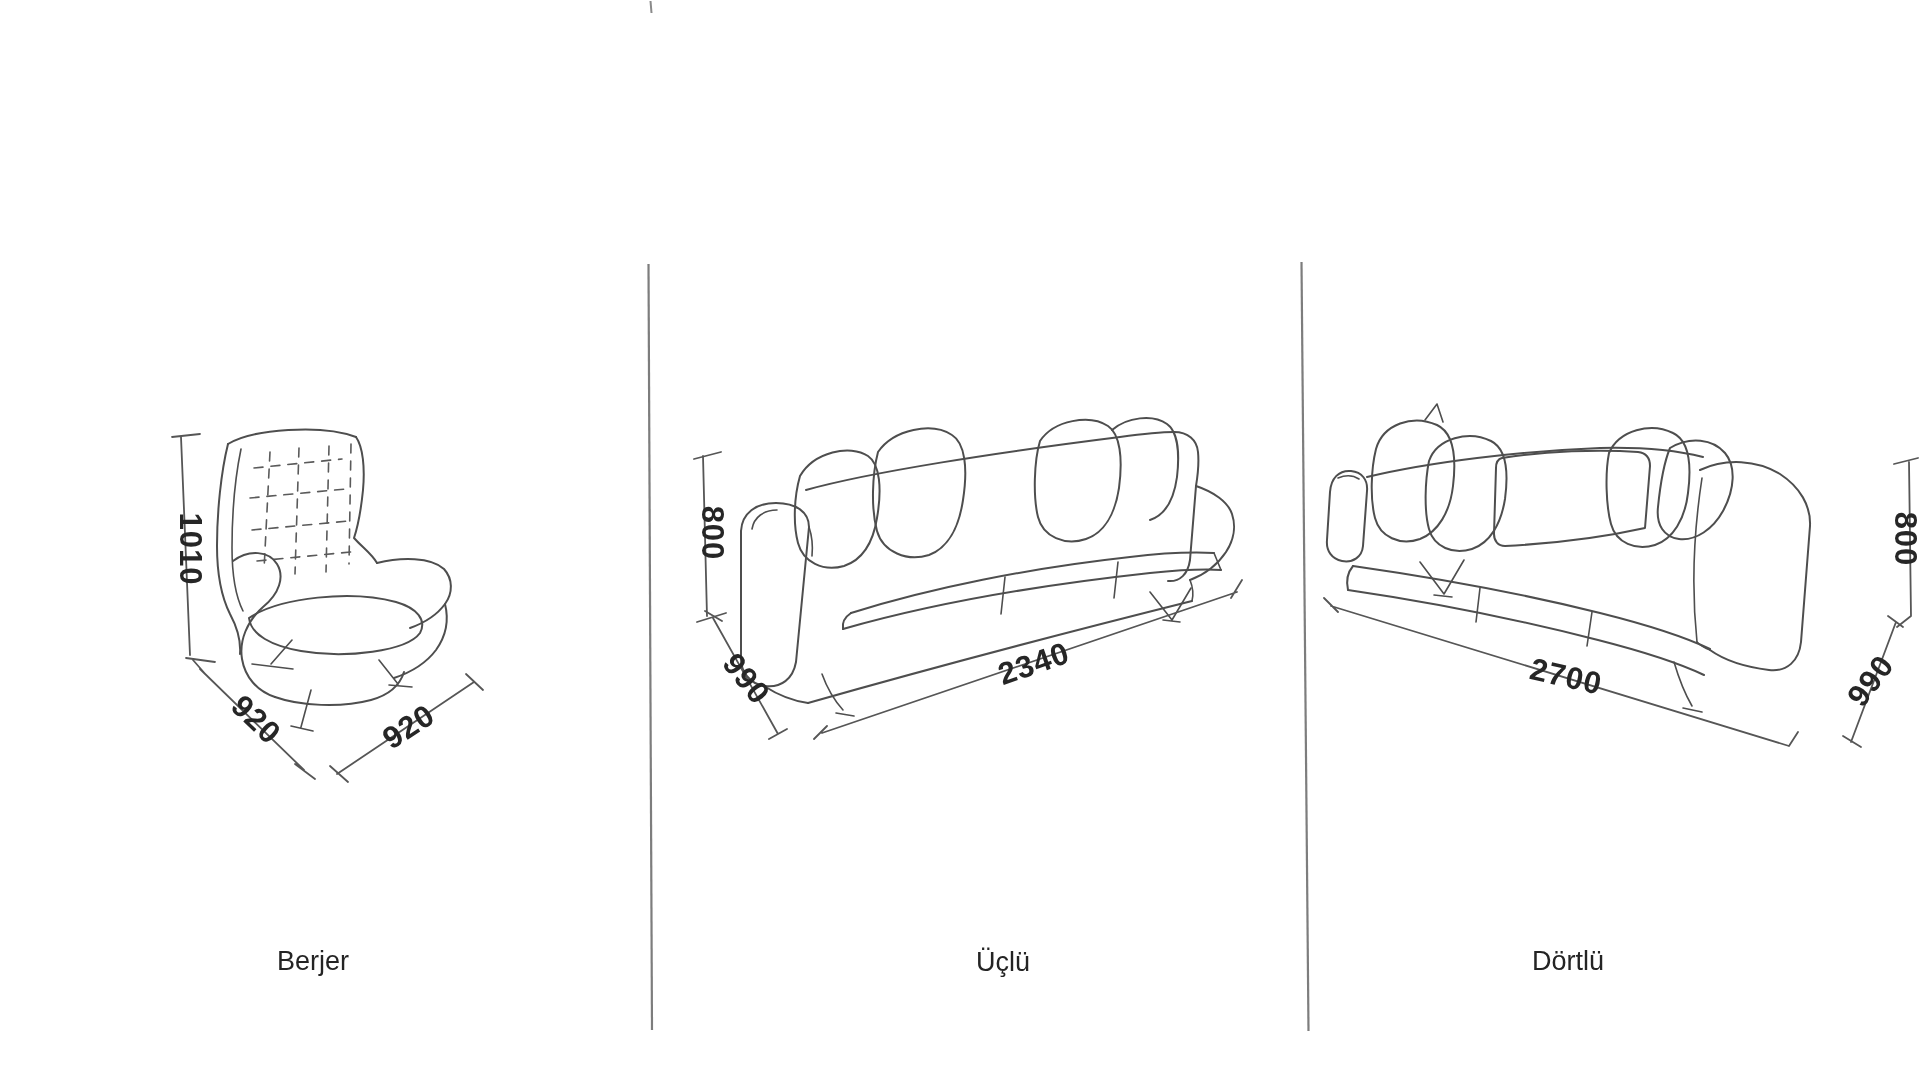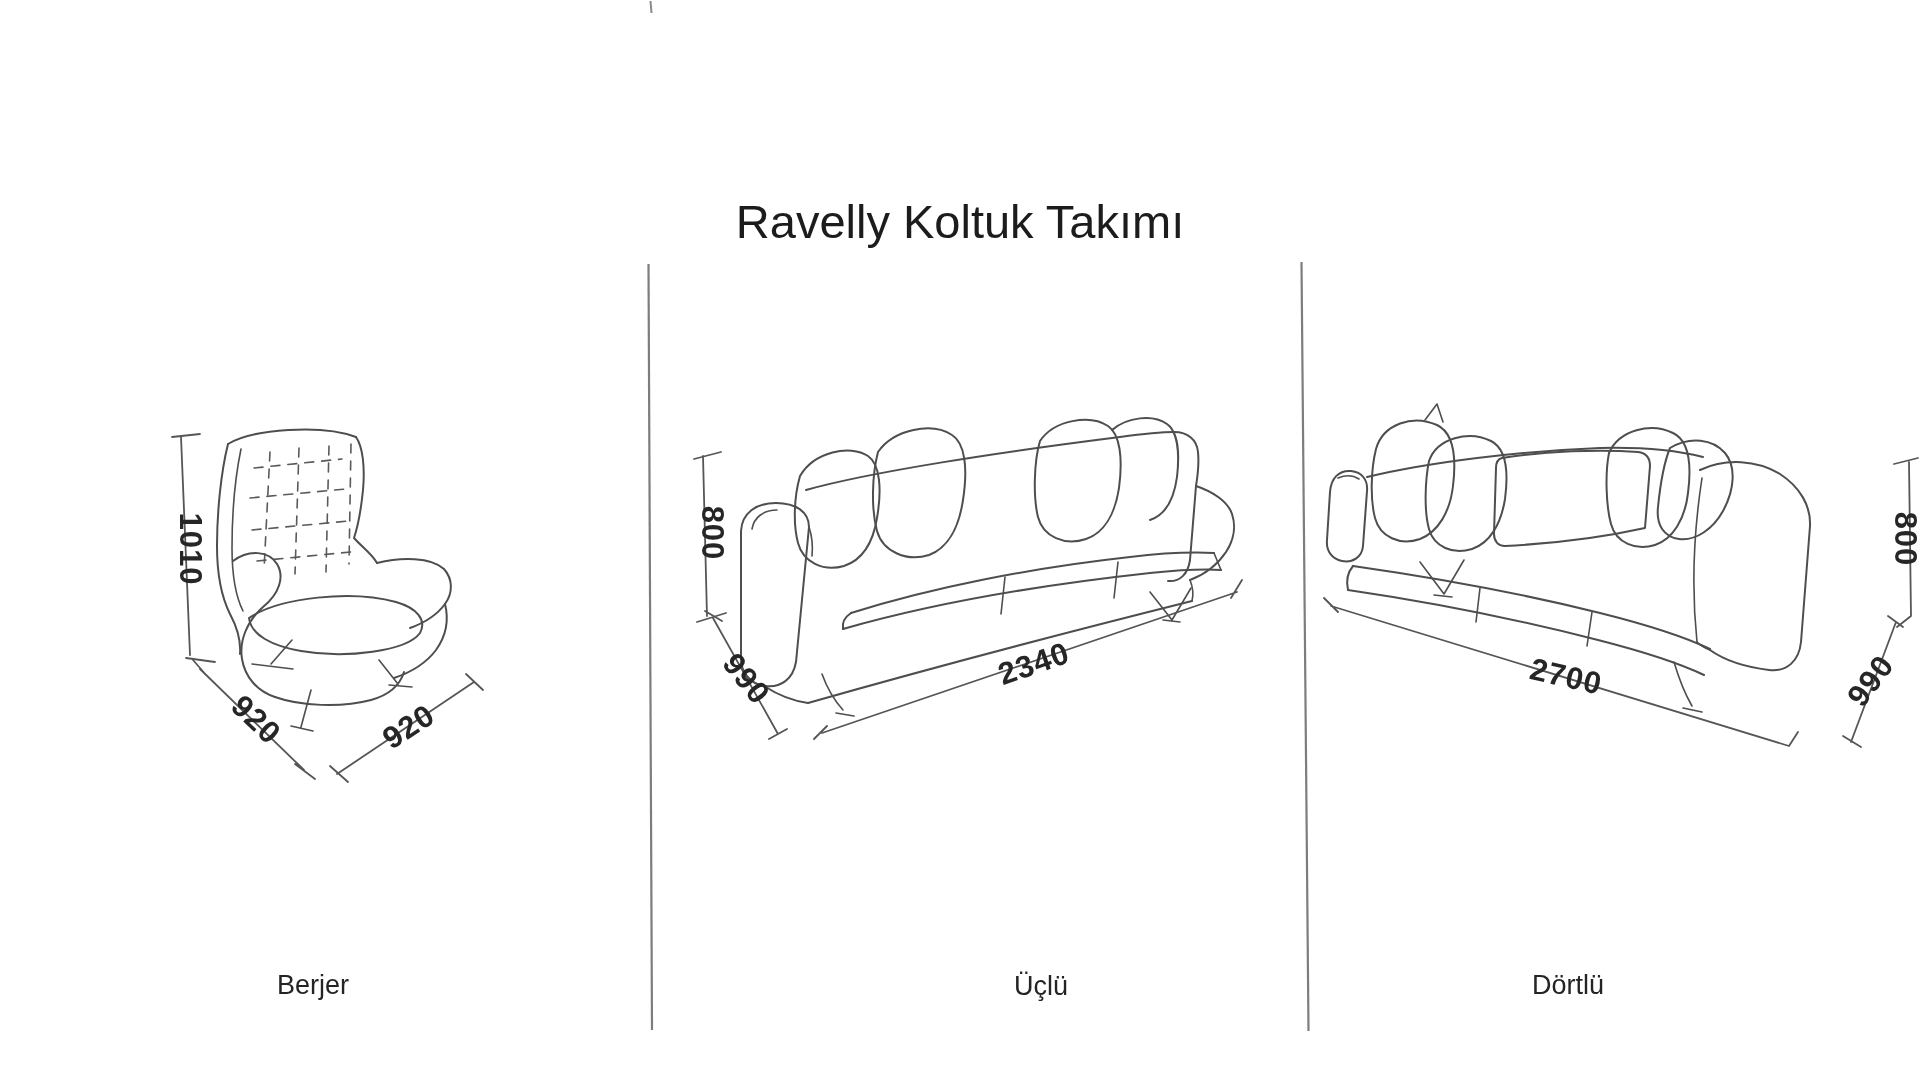--- a/index.html
+++ b/index.html
@@ -6,21 +6,21 @@
   #page{position:relative;width:1920px;height:1080px;background:#ffffff;overflow:hidden;
         font-family:"Liberation Sans",sans-serif;}
   svg.art{position:absolute;left:0;top:0;width:1920px;height:1080px;}
   .sketch{stroke:#4e4e4e;stroke-width:2;fill:none;stroke-linecap:round;stroke-linejoin:round;}
   .thin{stroke-width:1.6;}
   .tuft{stroke:#5a5a5a;stroke-width:1.6;fill:none;stroke-dasharray:9 8;stroke-linecap:round;}
   .dimline{stroke:#565656;stroke-width:1.8;fill:none;stroke-linecap:round;}
   .divider{stroke:#7d7d7d;stroke-width:2.2;}
   .dim{position:absolute;font-size:31px;font-weight:700;color:#262626;letter-spacing:1px;white-space:nowrap;}
   .caption{position:absolute;font-size:27px;font-weight:400;color:#242424;white-space:nowrap;
-           transform:translate(-50%,-50%);margin-top:24px;}
+           transform:translate(-50%,-50%);}
   .title{position:absolute;left:0;top:194px;width:100%;text-align:center;font-size:47px;
          font-weight:400;color:#1c1c1c;}
 </style>
 </head>
 <body>
 
 <div id="page">
 
   <svg class="art" viewBox="0 0 1920 1080">
 
@@ -122,30 +122,29 @@
       <path class="sketch thin" d="M 1420,562 L 1444,594 M 1444,594 L 1464,560 M 1434,595 L 1452,597"></path>
       <path class="sketch thin" d="M 1674,662 C 1679,679 1685,694 1692,706 M 1683,708 L 1702,712"></path>
     </g>
     <g>
       <path class="dimline" d="M 1324,598 L 1338,612 M 1331,606 L 1789,746 M 1789,746 L 1798,732"></path>
       <path class="dimline" d="M 1888,616 L 1903,627 M 1896,622 L 1851,742 M 1843,736 L 1861,747"></path>
       <path class="dimline" d="M 1894,464 L 1918,458 M 1909,462 L 1911,616 M 1911,616 L 1897,627"></path>
     </g>
   </svg>
 
-  <div class="title">Ravelly Koltuk Takımı</div>
 
   <span class="dim" style="left:190px;top:549px;transform:translate(-50%,-50%) rotate(90deg);">1010</span>
   <span class="dim" style="left:256px;top:720px;transform:translate(-50%,-50%) rotate(44deg);">920</span>
   <span class="dim" style="left:409px;top:727px;transform:translate(-50%,-50%) rotate(-33deg);">920</span>
 
   <span class="dim" style="left:712px;top:533px;transform:translate(-50%,-50%) rotate(90deg);">800</span>
   <span class="dim" style="left:746px;top:679px;transform:translate(-50%,-50%) rotate(51deg);">990</span>
   <span class="dim" style="left:1034px;top:664px;transform:translate(-50%,-50%) rotate(-19deg);">2340</span>
 
   <span class="dim" style="left:1566px;top:677px;transform:translate(-50%,-50%) rotate(13deg);">2700</span>
   <span class="dim" style="left:1905px;top:539px;transform:translate(-50%,-50%) rotate(90deg);">800</span>
   <span class="dim" style="left:1871px;top:681px;transform:translate(-50%,-50%) rotate(-53deg);">990</span>
 
   <div class="caption" style="left:313px;top:961px;">Berjer</div>
-  <div class="caption" style="left:1041px;top:962px;">Üçlü</div>
+  <div class="caption" style="left:1003px;top:962px;">Üçlü</div>
   <div class="caption" style="left:1568px;top:961px;">Dörtlü</div>
 </div>
 
 </body></html>

